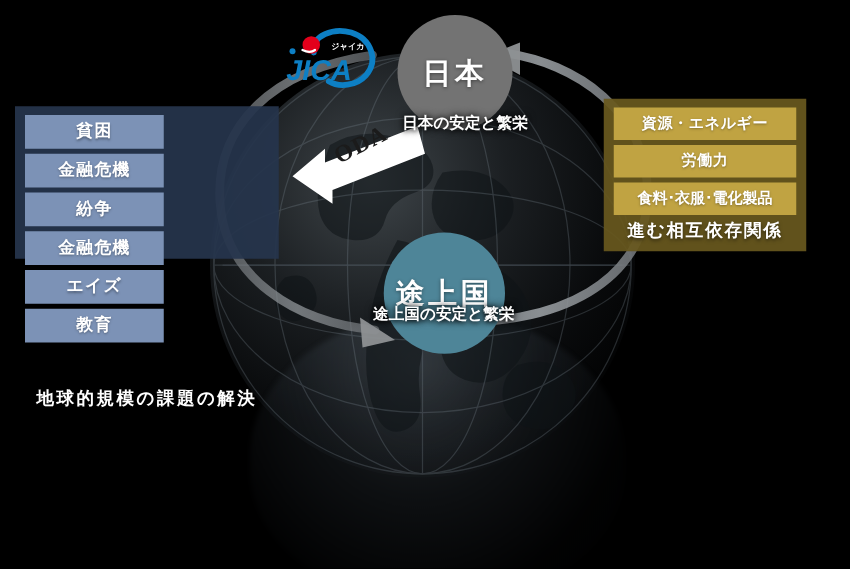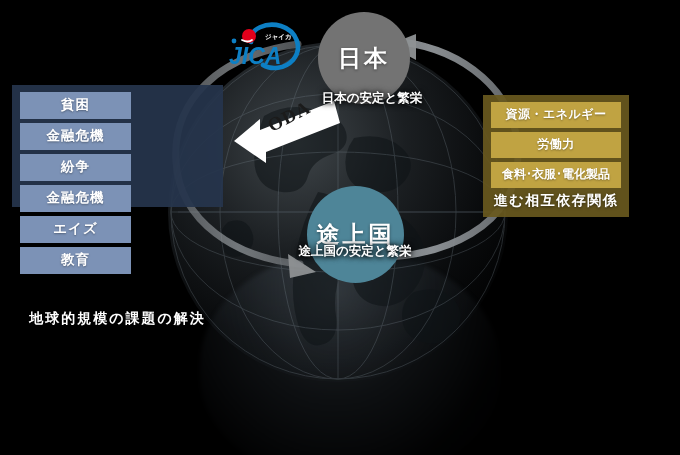--- a/index.html
+++ b/index.html
@@ -111,22 +111,22 @@
     position: absolute;
     padding: 7px 8px 4px 8px;
     box-sizing: border-box;
   }
   #issues-panel {
     left: 12px; top: 85px;
     width: 211px; height: 122px;
     background: rgba(38,53,76,0.93);
   }
   #resources-panel {
-    left: 483px; top: 95px;
-    width: 146px; height: 122px;
+    left: 483px; top: 79px;
+    width: 162px; height: 122px;
     background: rgba(104,88,30,0.93);
   }
   .chip-grid { display: flex; flex-wrap: wrap; gap: 4px 5px; }
   .chip {
     background: #7c92b6;
     color: #ffffff;
     font-size: 13.5px;
     font-weight: bold;
     text-align: center;
     padding: 4px 0 5px 0;

